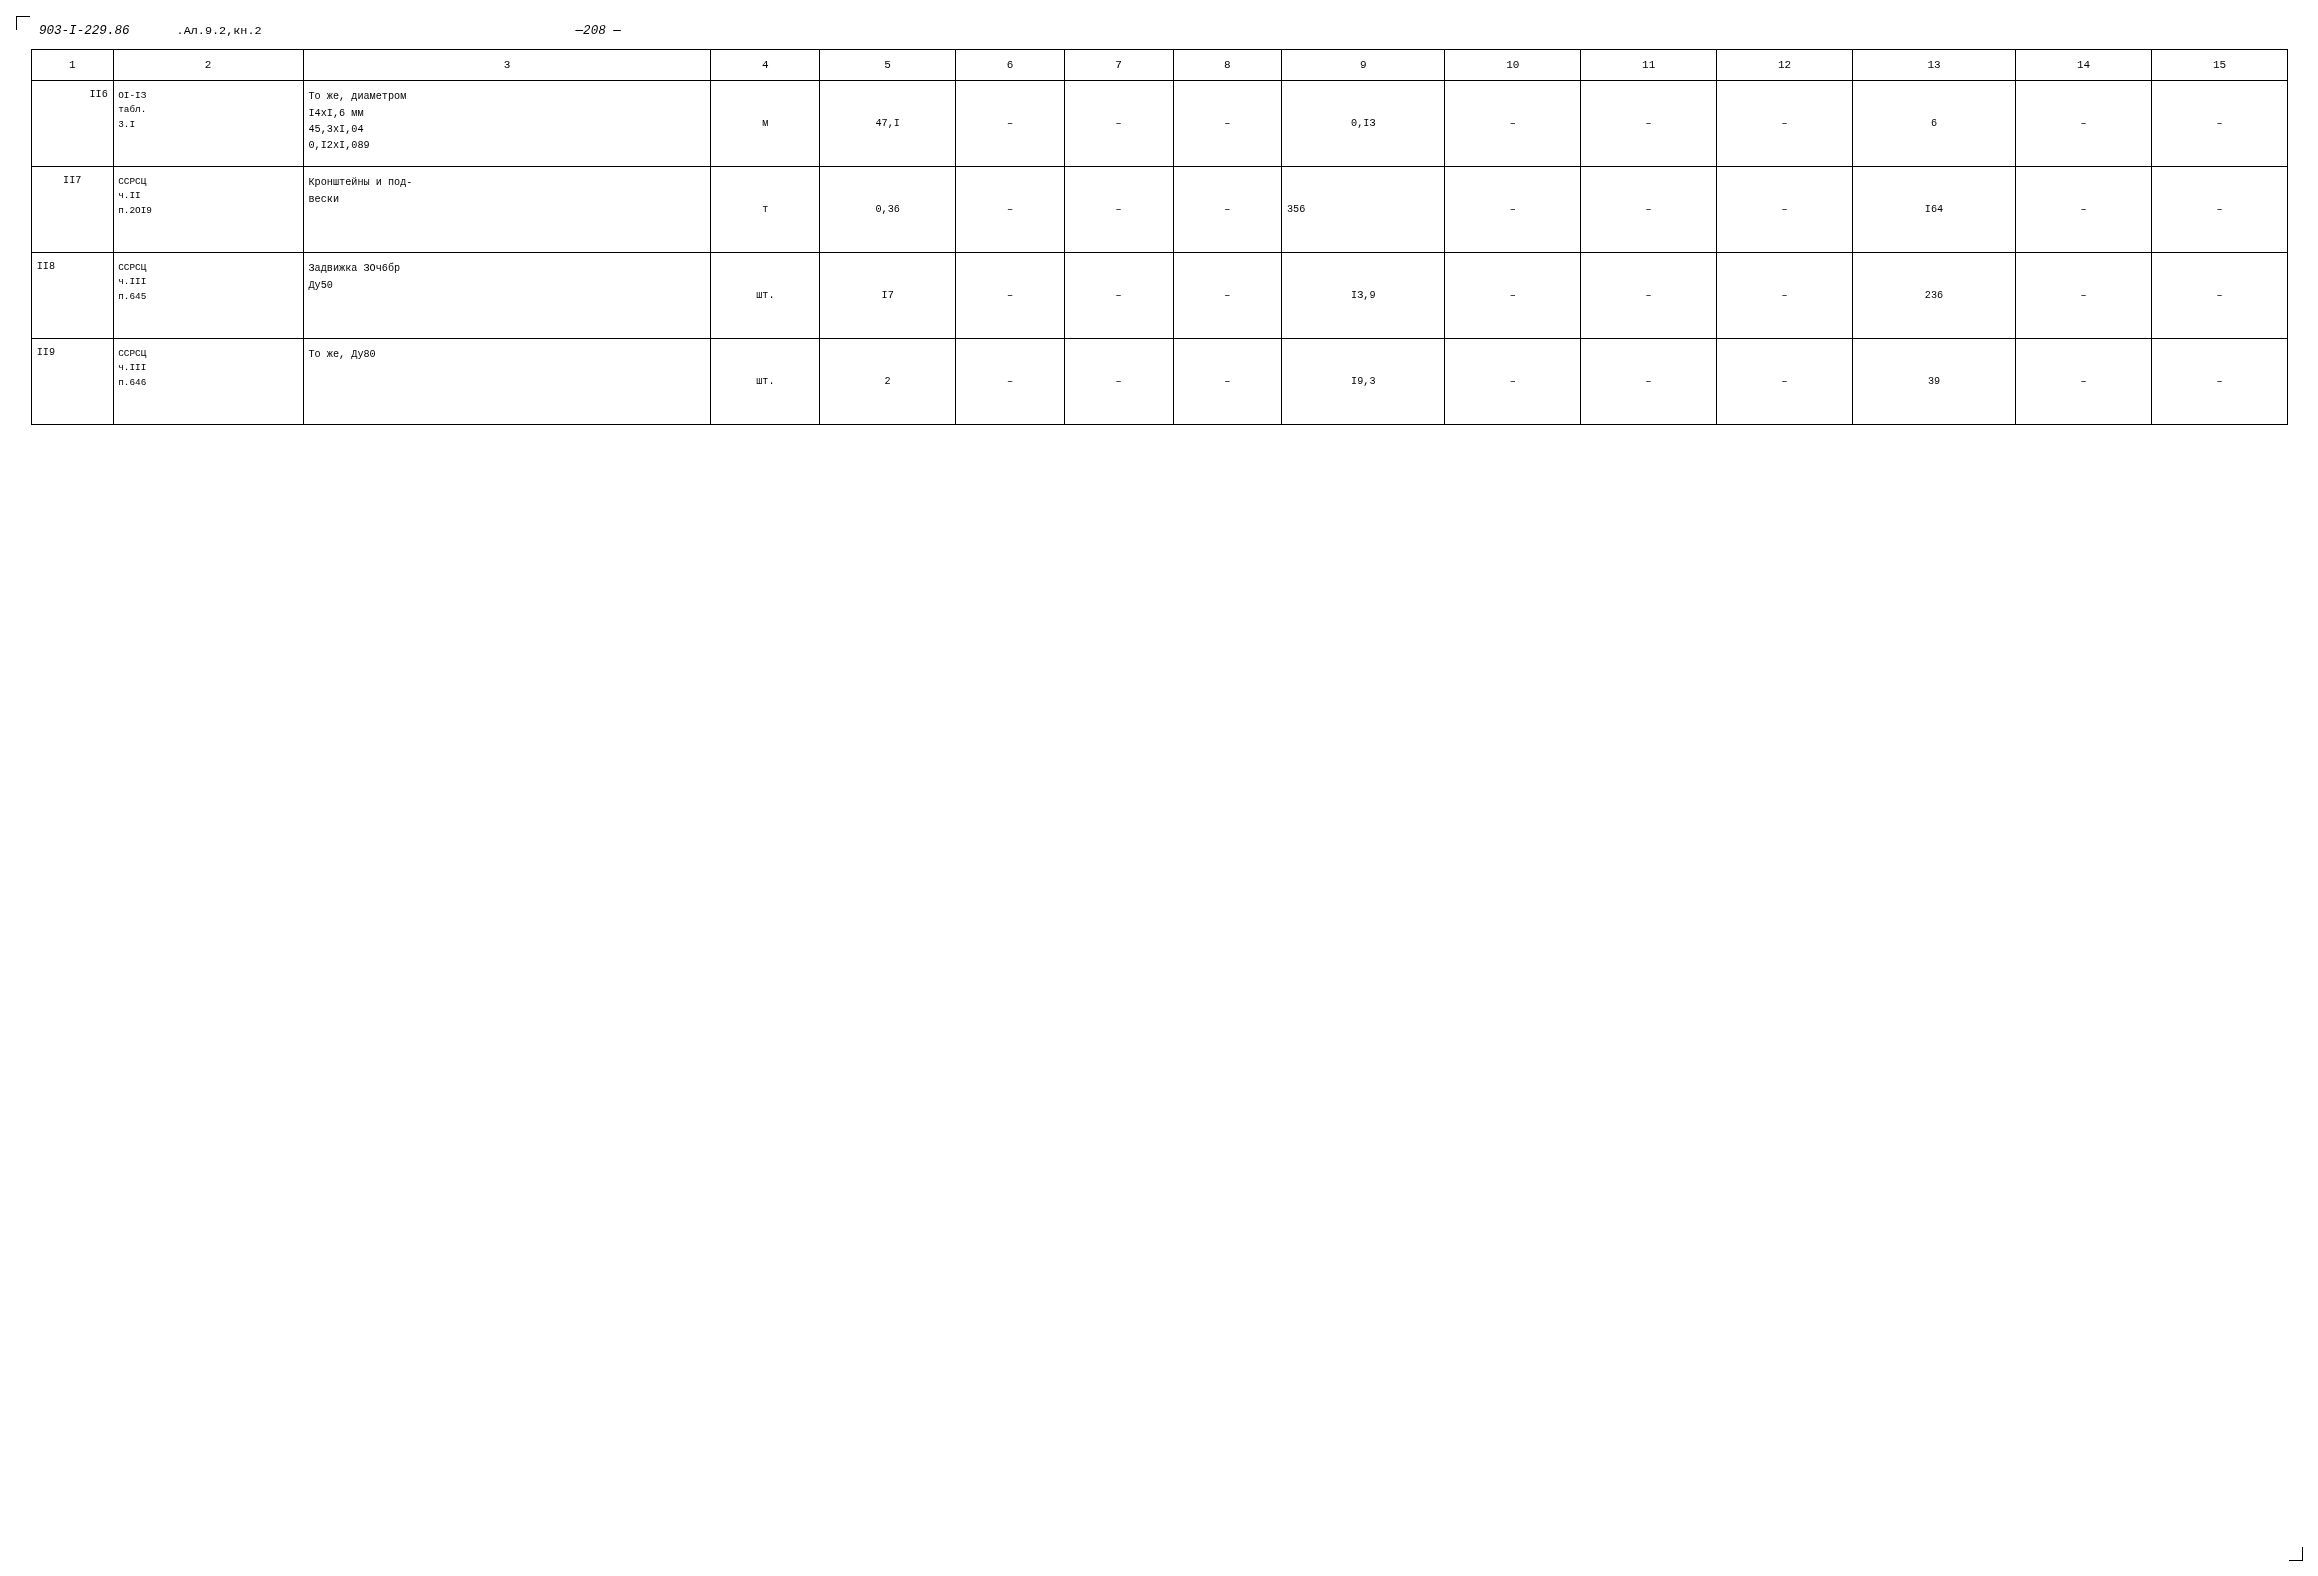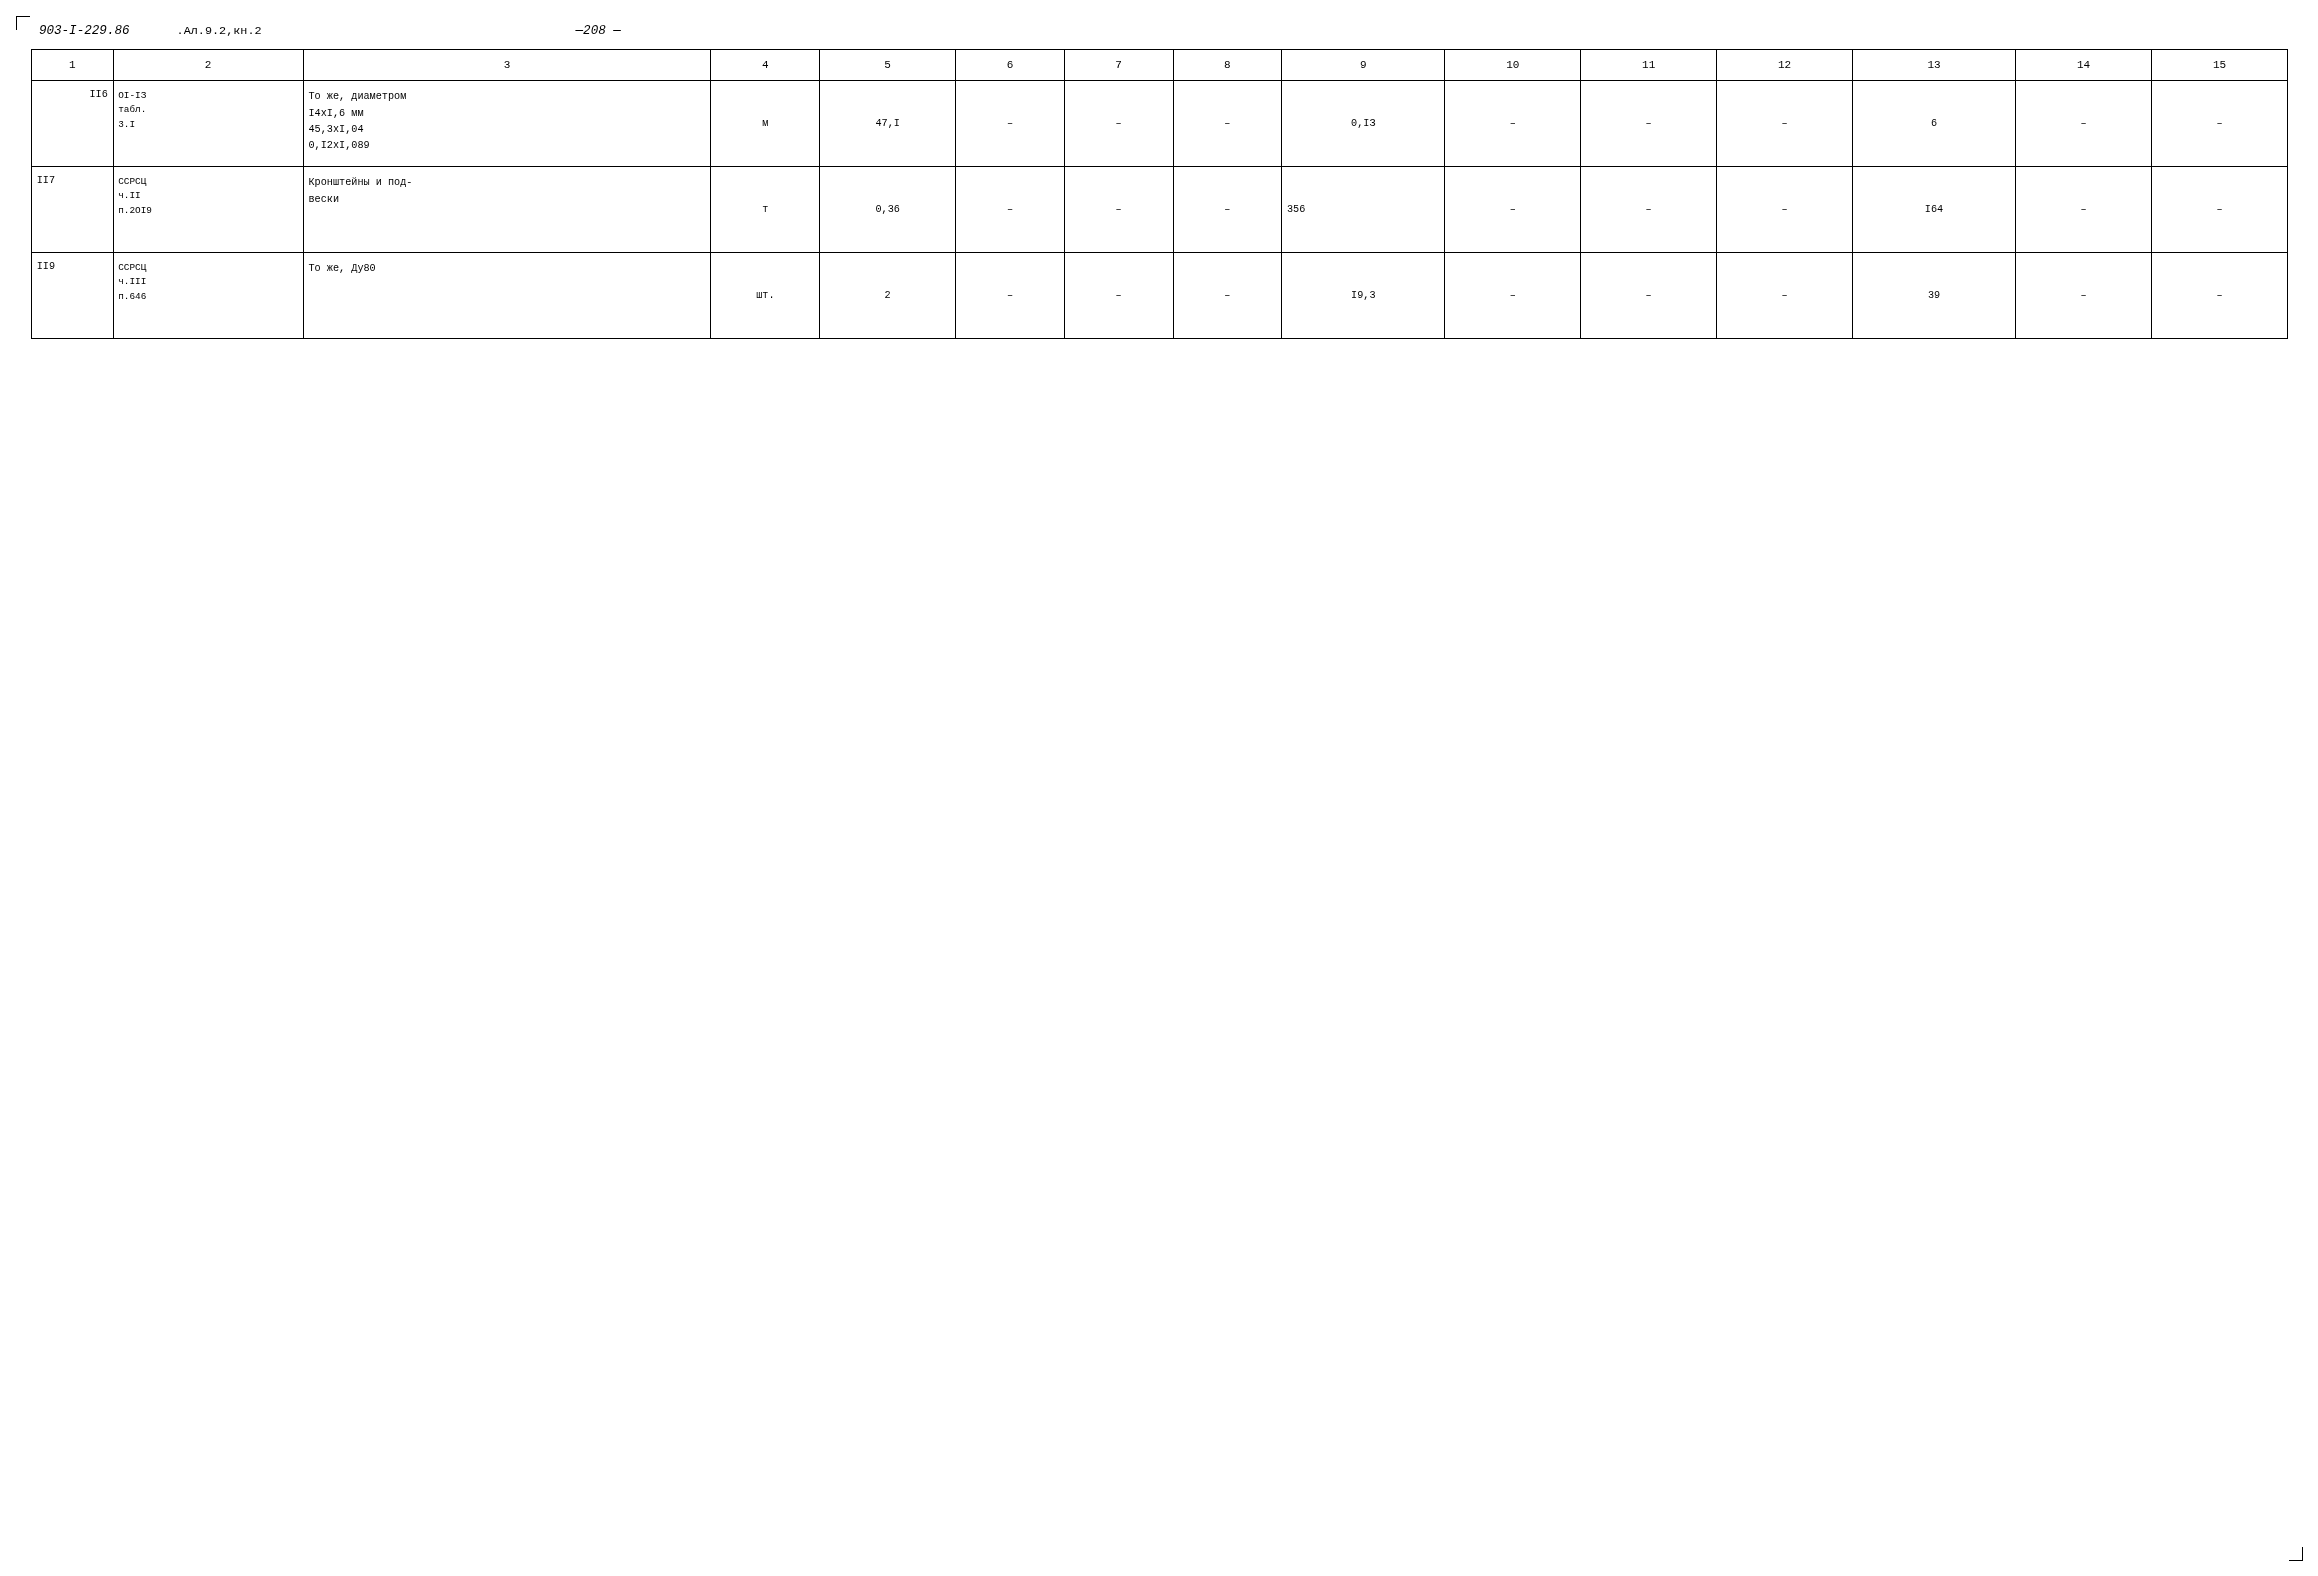--- a/index.html
+++ b/index.html
@@ -171,40 +171,60 @@
         <td style="vertical-align: middle; text-align: center;">–</td>
         <td style="vertical-align: middle; text-align: center;">0,ІЗ</td>
         <td style="vertical-align: middle; text-align: center;">–</td>
         <td style="vertical-align: middle; text-align: center;">–</td>
         <td style="vertical-align: middle; text-align: center;">–</td>
         <td style="vertical-align: middle; text-align: center;">6</td>
         <td style="vertical-align: middle; text-align: center;">–</td>
         <td style="vertical-align: middle; text-align: center;">–</td>
       </tr>
       <tr style="height: 86px;">
-        <td style="vertical-align: top; padding-top: 7.9px; white-space: pre; text-align: left;">II7</td>
+        <td style="vertical-align: top; padding-top: 7.9px; white-space: pre; text-align: center;">II7</td>
         <td style="vertical-align: top; padding-top: 7.9px; white-space: pre; font-size: 9.4px; line-height: 1.5; text-align: left;">ССРСЦ
 ч.ІІ
 п.2ОI9</td>
         <td style="vertical-align: top; padding-top: 7.9px; white-space: pre-wrap; line-height: 1.6; text-align: left;">Кронштейны и под-
 вески</td>
         <td style="vertical-align: middle; text-align: center;">т</td>
         <td style="vertical-align: middle; text-align: center;">0,36</td>
         <td style="vertical-align: middle; text-align: center;">–</td>
         <td style="vertical-align: middle; text-align: center;">–</td>
         <td style="vertical-align: middle; text-align: center;">–</td>
         <td style="vertical-align: middle; text-align: left;">356</td>
         <td style="vertical-align: middle; text-align: center;">–</td>
         <td style="vertical-align: middle; text-align: center;">–</td>
         <td style="vertical-align: middle; text-align: center;">–</td>
         <td style="vertical-align: middle; text-align: center;">I64</td>
         <td style="vertical-align: middle; text-align: center;">–</td>
         <td style="vertical-align: middle; text-align: center;">–</td>
       </tr>
       <tr style="height: 86px;">
+        <td style="vertical-align: top; padding-top: 7.9px; white-space: pre; text-align: left;">II8</td>
+        <td style="vertical-align: top; padding-top: 7.9px; white-space: pre; font-size: 9.4px; line-height: 1.5; text-align: left;">ССРСЦ
+ч.ІІІ
+п.645</td>
+        <td style="vertical-align: top; padding-top: 7.9px; white-space: pre-wrap; line-height: 1.6; text-align: left;">Задвижка ЗОч6бр
+Ду50</td>
+        <td style="vertical-align: middle; text-align: center;">шт.</td>
+        <td style="vertical-align: middle; text-align: center;">І7</td>
+        <td style="vertical-align: middle; text-align: center;">–</td>
+        <td style="vertical-align: middle; text-align: center;">–</td>
+        <td style="vertical-align: middle; text-align: center;">–</td>
+        <td style="vertical-align: middle; text-align: center;">ІЗ,9</td>
+        <td style="vertical-align: middle; text-align: center;">–</td>
+        <td style="vertical-align: middle; text-align: center;">–</td>
+        <td style="vertical-align: middle; text-align: center;">–</td>
+        <td style="vertical-align: middle; text-align: center;">236</td>
+        <td style="vertical-align: middle; text-align: center;">–</td>
+        <td style="vertical-align: middle; text-align: center;">–</td>
+      </tr>
+      <tr style="height: 86px;">
         <td style="vertical-align: top; padding-top: 7.9px; white-space: pre; text-align: left;">II9</td>
         <td style="vertical-align: top; padding-top: 7.9px; white-space: pre; font-size: 9.4px; line-height: 1.5; text-align: left;">ССРСЦ
 ч.ІІІ
 п.646</td>
         <td style="vertical-align: top; padding-top: 7.9px; white-space: pre-wrap; line-height: 1.6; text-align: left;">То же, Ду80</td>
         <td style="vertical-align: middle; text-align: center;">шт.</td>
         <td style="vertical-align: middle; text-align: center;">2</td>
         <td style="vertical-align: middle; text-align: center;">–</td>
         <td style="vertical-align: middle; text-align: center;">–</td>
         <td style="vertical-align: middle; text-align: center;">–</td>

